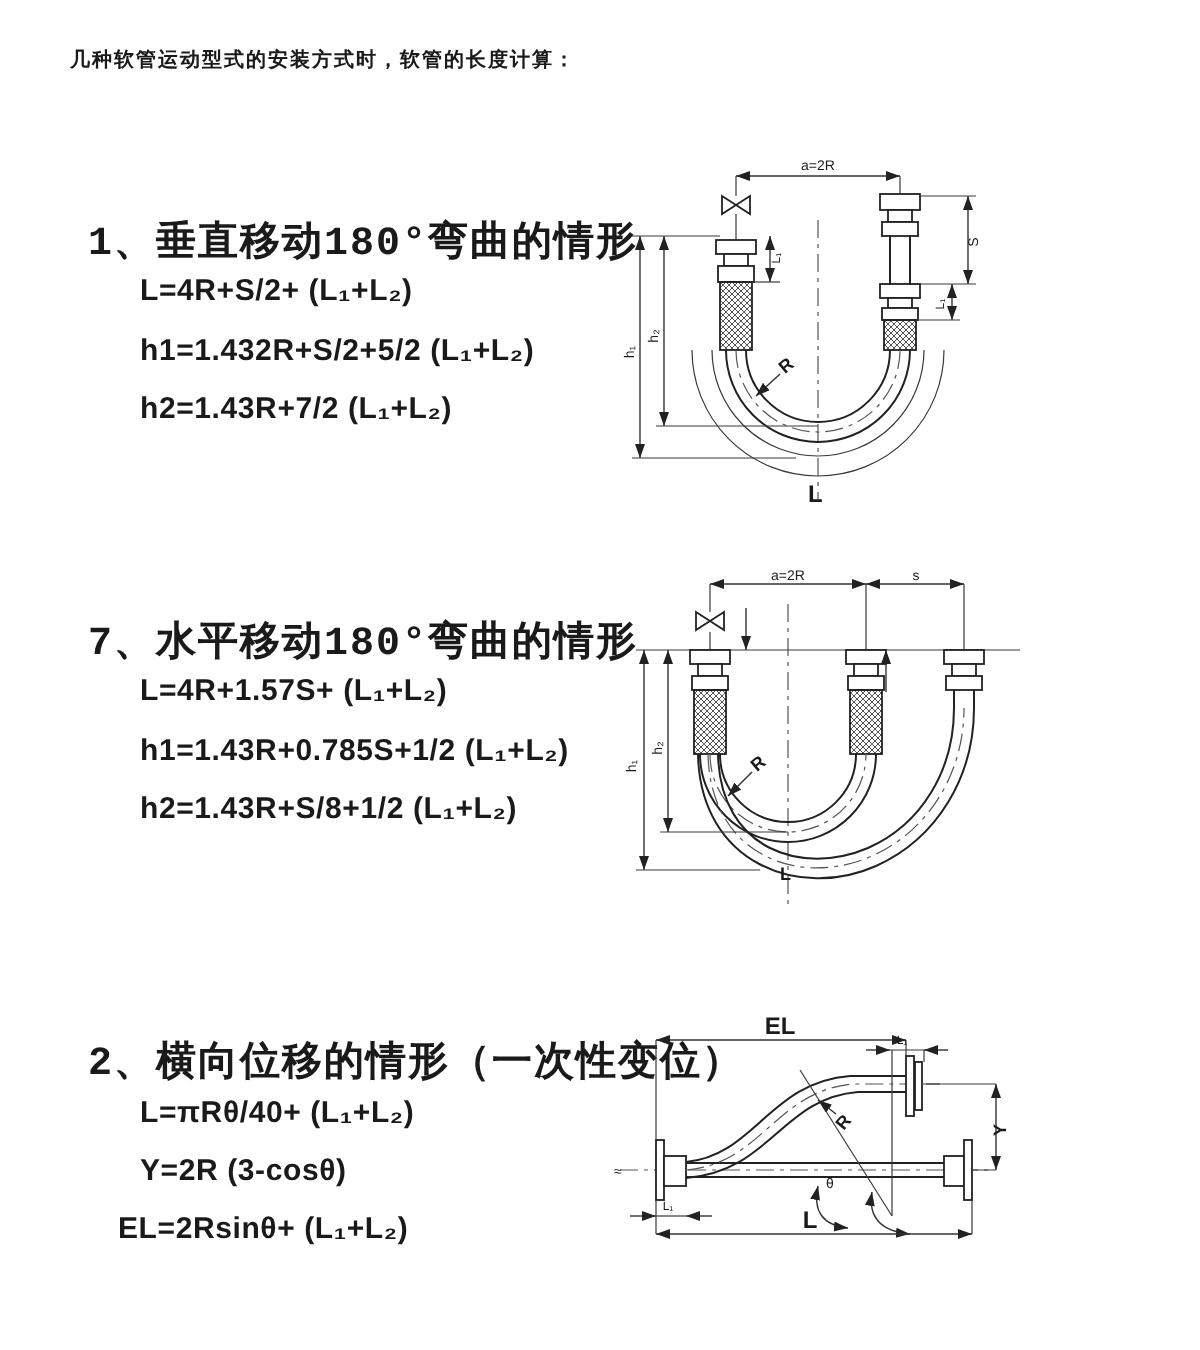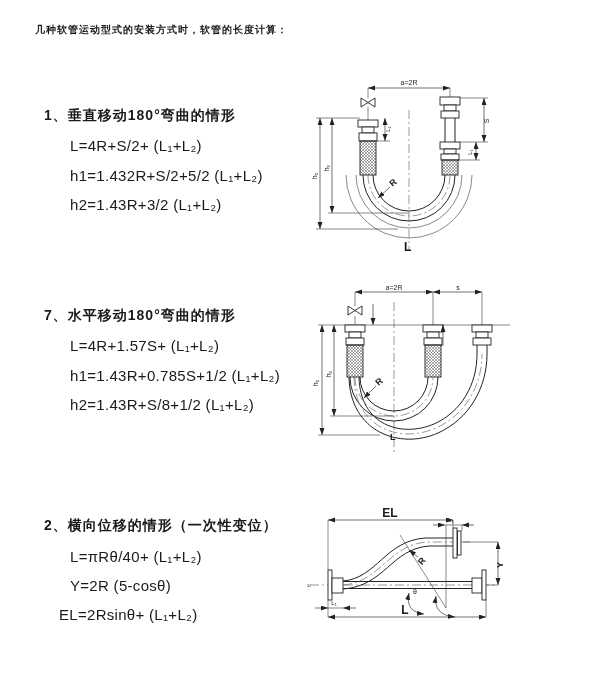--- a/index.html
+++ b/index.html
@@ -2,22 +2,22 @@
 <html lang="zh"><head>
 <meta charset="utf-8">
 <style>
   html,body{margin:0;padding:0;}
   body{
     width:600px;height:675px;background:#ffffff;position:relative;overflow:hidden;
     font-family:"Liberation Sans","DejaVu Sans",sans-serif;color:#1a1a1a;
   }
   .abs{position:absolute;}
   .title{left:35px;top:23px;font-size:10px;font-weight:700;letter-spacing:1px;}
-  .heading{font-size:14px;font-weight:700;letter-spacing:1px;}
-  .formula{font-size:15px;font-weight:400;letter-spacing:.3px;}
+  .heading{font-size:20px;font-weight:700;letter-spacing:1px;font-family:Liberation Mono, monospace;}
+  .formula{font-size:15px;font-weight:700;letter-spacing:.3px;}
   svg{position:absolute;overflow:visible;}
   svg text{font-family:"Liberation Sans","DejaVu Sans",sans-serif;fill:#1a1a1a;}
   .hose{stroke:#222;stroke-width:1;fill:none;}
   .thin{stroke:#3a3a3a;stroke-width:.6;fill:none;}
   .dim{stroke:#333;stroke-width:.7;fill:none;}
   .cl{stroke:#555;stroke-width:.6;fill:none;stroke-dasharray:9 3 2 3;}
   .flange{fill:#ffffff;stroke:#222;stroke-width:.9;}
   .braid{stroke:#222;stroke-width:.9;}
   .lblS{font-size:7px;}
   .lblXS{font-size:6px;}
@@ -25,30 +25,30 @@
   .lblL{font-size:12px;font-weight:600;}
 </style>
 </head>
 <body>
 
 <div class="abs title">几种软管运动型式的安装方式时，软管的长度计算：</div>
 
 <div class="abs heading" style="left:44px;top:107px">1、垂直移动180°弯曲的情形</div>
 <div class="abs formula" style="left:70px;top:137px">L=4R+S/2+ (L₁+L₂)</div>
 <div class="abs formula" style="left:70px;top:167px">h1=1.432R+S/2+5/2 (L₁+L₂)</div>
-<div class="abs formula" style="left:70px;top:196px">h2=1.43R+3/2 (L₁+L₂)</div>
+<div class="abs formula" style="left:70px;top:196px">h2=1.43R+7/2 (L₁+L₂)</div>
 
 <div class="abs heading" style="left:44px;top:307px">7、水平移动180°弯曲的情形</div>
 <div class="abs formula" style="left:70px;top:337px">L=4R+1.57S+ (L₁+L₂)</div>
 <div class="abs formula" style="left:70px;top:367px">h1=1.43R+0.785S+1/2 (L₁+L₂)</div>
 <div class="abs formula" style="left:70px;top:396px">h2=1.43R+S/8+1/2 (L₁+L₂)</div>
 
 <div class="abs heading" style="left:44px;top:517px">2、横向位移的情形（一次性变位）</div>
 <div class="abs formula" style="left:70px;top:548px">L=πRθ/40+ (L₁+L₂)</div>
-<div class="abs formula" style="left:70px;top:577px">Y=2R (5-cosθ)</div>
+<div class="abs formula" style="left:70px;top:577px">Y=2R (3-cosθ)</div>
 <div class="abs formula" style="left:59px;top:606px">EL=2Rsinθ+ (L₁+L₂)</div>
 
 <svg style="left:312px;top:72px" width="284" height="192" viewBox="0 0 284 192">
   <defs>
     <marker id="m1" markerWidth="8" markerHeight="6" refX="7" refY="2.5" orient="auto-start-reverse" markerUnits="userSpaceOnUse">
       <path d="M0,0 L7,2.5 L0,5 Z" fill="#222"></path>
     </marker>
     <pattern id="hz1" width="3" height="3" patternUnits="userSpaceOnUse">
       <path d="M0,3 L3,0 M0,0 L3,3" stroke="#555" stroke-width="0.5"></path>
     </pattern>

